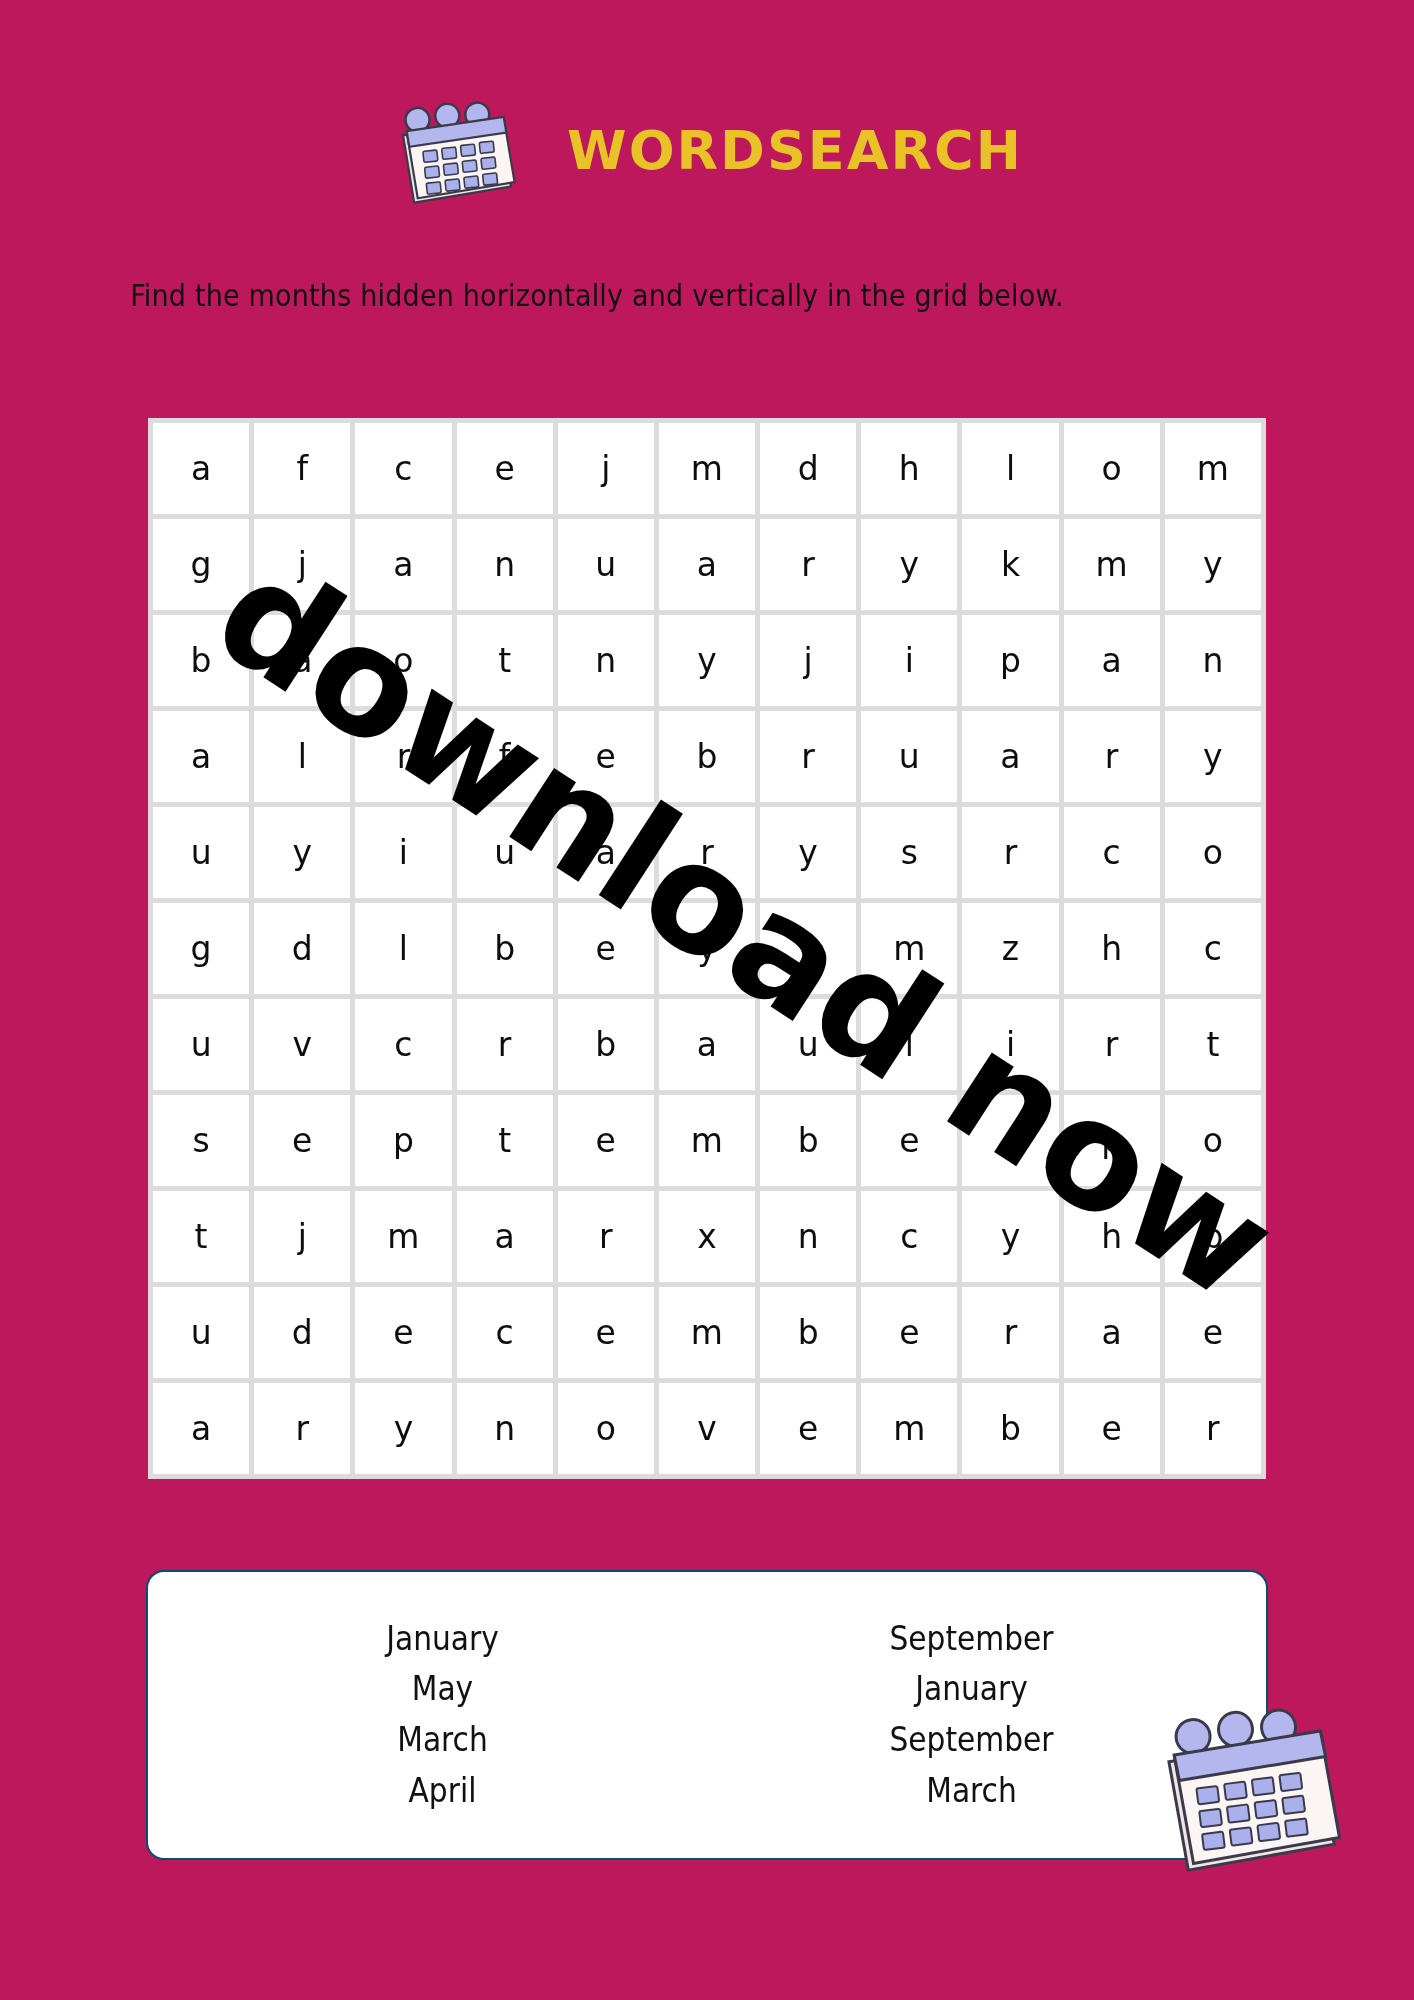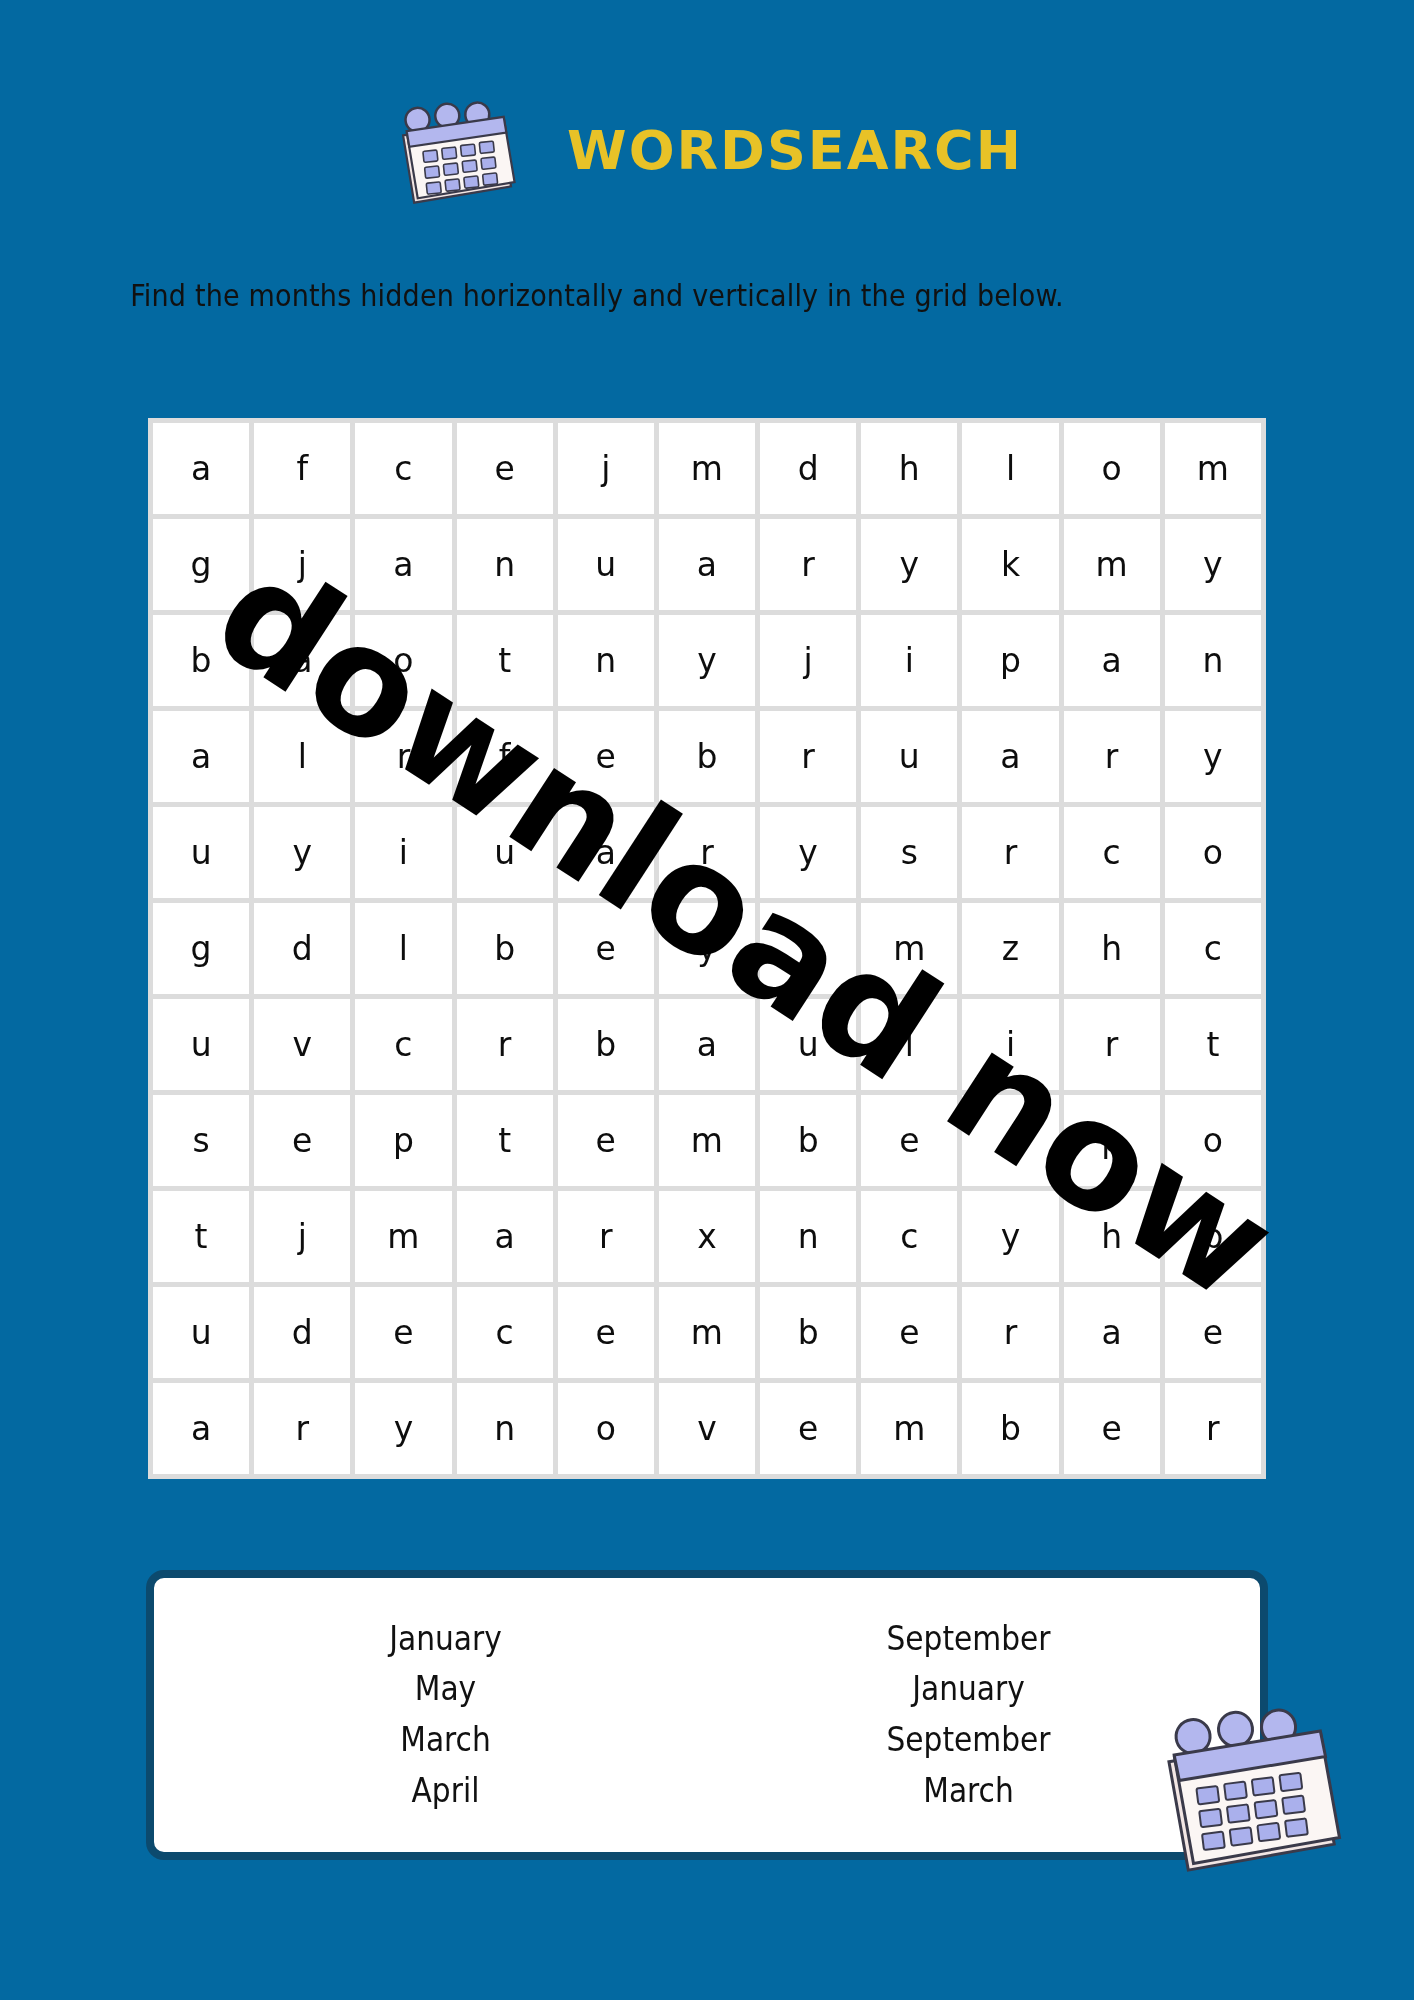--- a/index.html
+++ b/index.html
@@ -10,21 +10,21 @@
     height: 2000px;
     background: #ffffff;
     font-family: "Liberation Sans", sans-serif;
     overflow: hidden;
   }
 
   .page {
     position: relative;
     width: 1414px;
     height: 2000px;
-    background: #0369a1;
+    background: #be185d;
     padding-left: 36px;
   }
 
   
   .header {
     position: absolute;
     top: 96px;
     left: 0;
     width: 1414px;
     display: flex;
@@ -104,21 +104,21 @@
     fill: #000000;
   }
 
   
   .wordbox {
     position: absolute;
     left: 146px;
     top: 1570px;
     width: 1122px;
     height: 290px;
-    border: 8px solid #0c4a6e;
+    border: 2px solid #0c4a6e;
     border-radius: 18px;
     background: #ffffff;
     display: flex;
     align-items: center;
     padding: 14px 30px 14px 30px;
   }
 
   .wordcol {
     flex: 1 1 0;
     display: flex;

